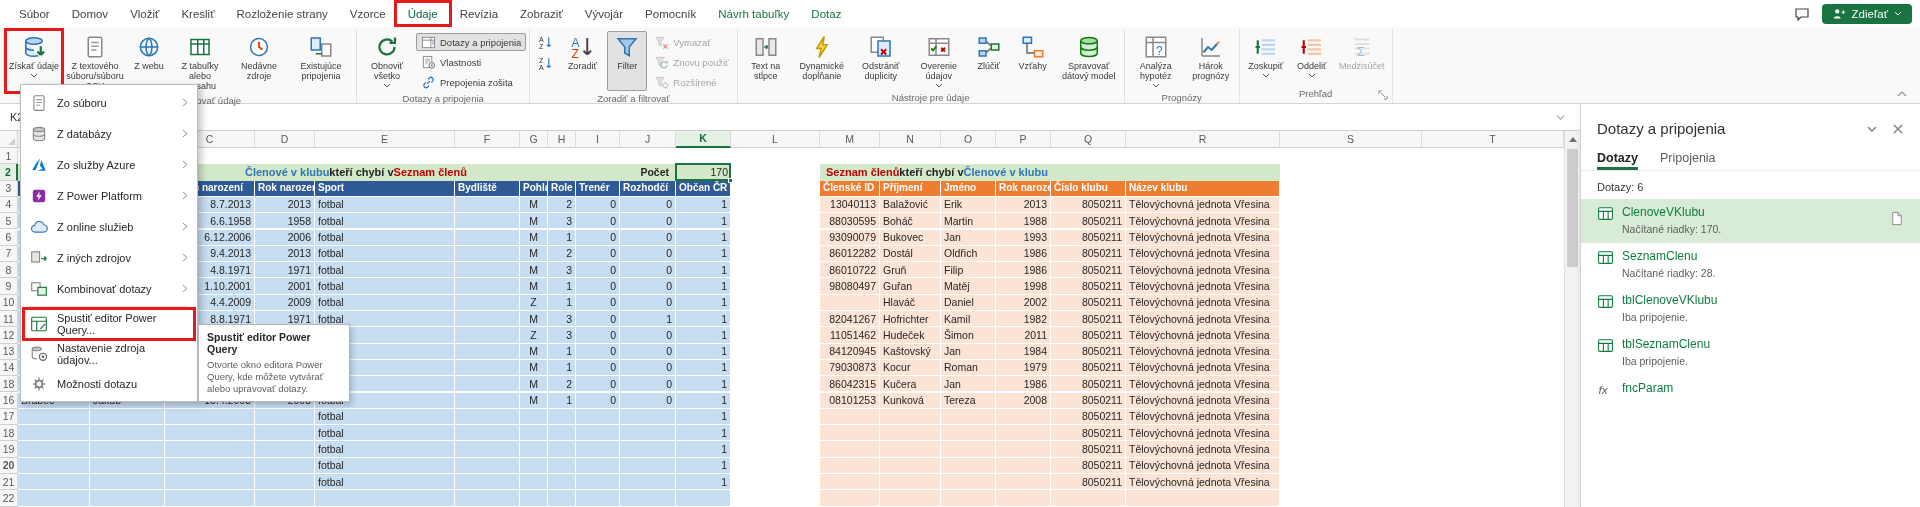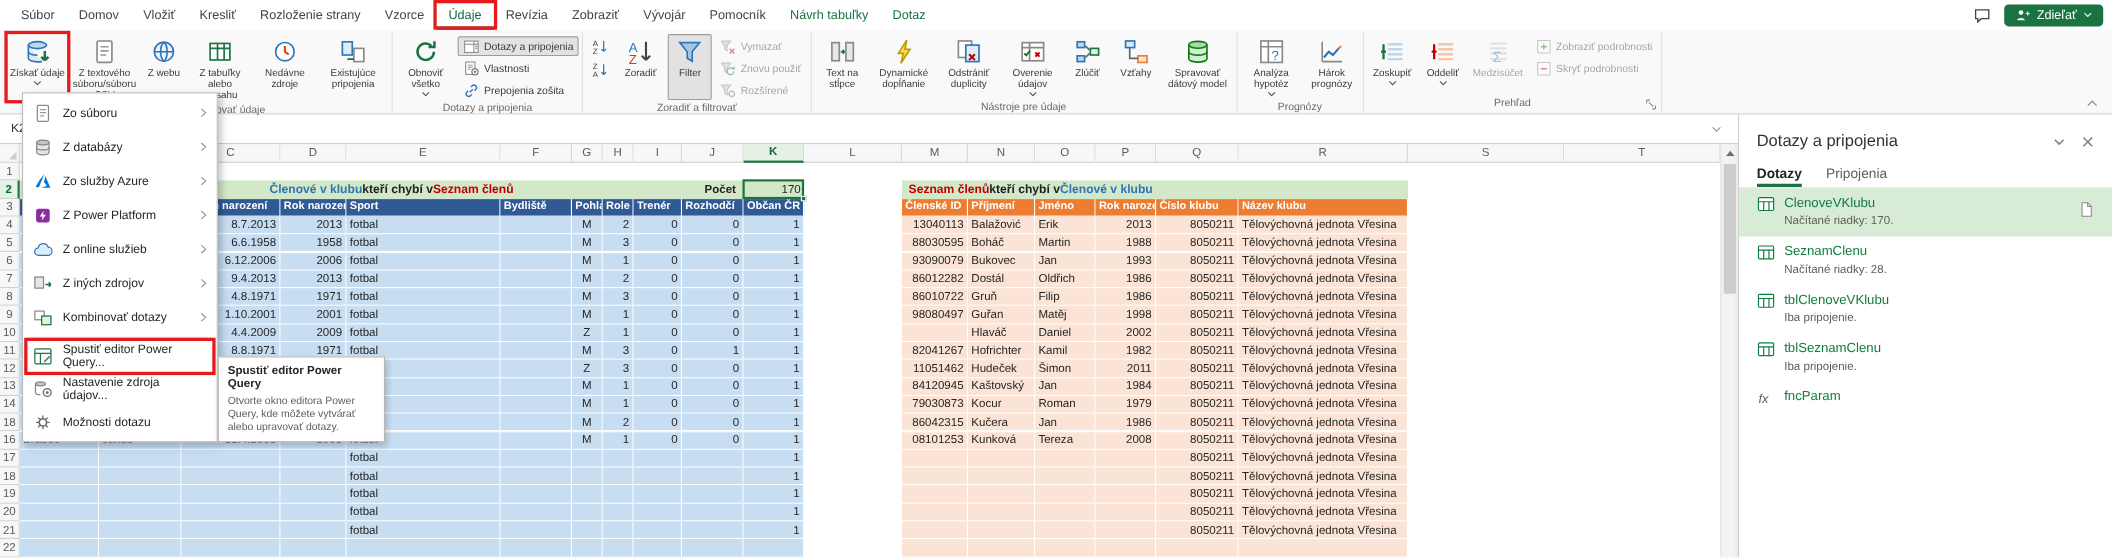--- a/index.html
+++ b/index.html
@@ -487,40 +487,20 @@
             </span>
           </div>
           <div class="btn large disabled" style="width: 54px;">
             <span class="ic" style="height: 24px; width: 24px;">
               <svg viewBox="0 0 16 16">
                 <path d="M3 3h10M3 6h10M3 9h10M3 12.5h10" stroke="#c8c6c4" stroke-width="1.3" fill="none"></path>
                 <text x="4.5" y="14" font-size="9" fill="#2e75b6">Σ</text>
               </svg>
             </span>
             <div class="blabel">Medzisúčet</div>
-          </div>
-          <div class="bstack">
-            <div class="btn small disabled">
-              <span class="ic" style="height: 15px; width: 15px;">
-                <svg viewBox="0 0 16 16">
-                  <rect x="2" y="2" width="12" height="12" fill="#fff" stroke="#8a8886"></rect>
-                  <path d="M8 5v6M5 8h6" stroke="#107c10" stroke-width="1.3"></path>
-                </svg>
-              </span>
-              <span>Zobraziť podrobnosti</span>
-            </div>
-            <div class="btn small disabled">
-              <span class="ic" style="height: 15px; width: 15px;">
-                <svg viewBox="0 0 16 16">
-                  <rect x="2" y="2" width="12" height="12" fill="#fff" stroke="#8a8886"></rect>
-                  <path d="M5 8h6" stroke="#c00000" stroke-width="1.3"></path>
-                </svg>
-              </span>
-              <span>Skryť podrobnosti</span>
-            </div>
           </div>
         </div>
         <div class="rlabel">Prehľad</div>
         <span class="launcher ic">
           <svg viewBox="0 0 10 10">
             <path d="M1 1h3M1 1v3M9 9H6M9 9V6M3 3l4 4" fill="none" stroke="#666"></path>
           </svg>
         </span>
       </div>
     </div>
@@ -570,21 +550,21 @@
       <div class="rh" style="left: 0px; top: 163.7px; width: 18px; height: 16.3px; line-height: 16.3px; position: absolute;">10</div>
       <div class="rh" style="left: 0px; top: 180px; width: 18px; height: 16.3px; line-height: 16.3px; position: absolute;">11</div>
       <div class="rh" style="left: 0px; top: 196.3px; width: 18px; height: 16.3px; line-height: 16.3px; position: absolute;">12</div>
       <div class="rh" style="left: 0px; top: 212.6px; width: 18px; height: 16.3px; line-height: 16.3px; position: absolute;">13</div>
       <div class="rh" style="left: 0px; top: 228.9px; width: 18px; height: 16.3px; line-height: 16.3px; position: absolute;">14</div>
       <div class="rh" style="left: 0px; top: 245.2px; width: 18px; height: 16.3px; line-height: 16.3px; position: absolute;">18</div>
       <div class="rh" style="left: 0px; top: 261.5px; width: 18px; height: 16.3px; line-height: 16.3px; position: absolute;">16</div>
       <div class="rh" style="left: 0px; top: 277.8px; width: 18px; height: 16.3px; line-height: 16.3px; position: absolute;">17</div>
       <div class="rh" style="left: 0px; top: 294.1px; width: 18px; height: 16.3px; line-height: 16.3px; position: absolute;">18</div>
       <div class="rh" style="left: 0px; top: 310.4px; width: 18px; height: 16.3px; line-height: 16.3px; position: absolute;">19</div>
-      <div class="rh" style="left: 0px; top: 326.7px; width: 18px; height: 16.3px; line-height: 16.3px; position: absolute;">20</div>
+      <div class="rh" style="left: 0px; top: 326.7px; width: 18px; height: 16.3px; line-height: 16.3px; position: absolute; font-weight: bold;">20</div>
       <div class="rh" style="left: 0px; top: 343px; width: 18px; height: 16.3px; line-height: 16.3px; position: absolute;">21</div>
       <div class="rh" style="left: 0px; top: 359.3px; width: 18px; height: 16.3px; line-height: 16.3px; position: absolute;">22</div>
       <div class="cell" style="left: 18px; top: 33.3px; width: 658px; height: 16.3px; line-height: 16.3px; position: absolute; background: rgb(211, 232, 201);"></div>
       <div class="cell al-r" style="left: 676px; top: 33.3px; width: 55px; height: 16.3px; line-height: 16.3px; position: absolute; background: rgb(211, 232, 201);">170</div>
       <div class="cell" style="left: 820px; top: 33.3px; width: 460px; height: 16.3px; line-height: 16.3px; position: absolute; background: rgb(211, 232, 201);"></div>
       <div class="banner-text" style="left: 245px; top: 33.3px; height: 16.3px;">
         <span style="color: rgb(46, 117, 182);">Členové v klubu </span>
         <span style="color: rgb(31, 31, 31);">kteří chybí v </span>
         <span style="color: rgb(192, 0, 0);">Seznam členů</span>
       </div>
@@ -960,20 +940,21 @@
             <svg viewBox="0 0 12 12">
               <path d="M2 2l8 8M10 2l-8 8" stroke="#555" stroke-width="1.4"></path>
             </svg>
           </span>
       </div>
     </div>
     <div id="pane-tabs">
         <div class="ptab active">Dotazy</div>
         <div class="ptab">Pripojenia</div>
       </div>
+    <div id="pane-count">Dotazy: 6</div>
     <div id="pane-list">
         <div class="qitem selected">
           <span class="ic qicon" style="height: 17px; width: 17px;">
             <svg viewBox="0 0 16 16">
               <rect x="1.5" y="2.5" width="13" height="11" rx="1" fill="#fff" stroke="#107c41"></rect>
               <path d="M1.5 6h13M6 6v7.5M10.5 6v7.5" stroke="#107c41" fill="none"></path>
             </svg>
           </span>
           <div>
             <div class="qname">ClenoveVKlubu</div>

